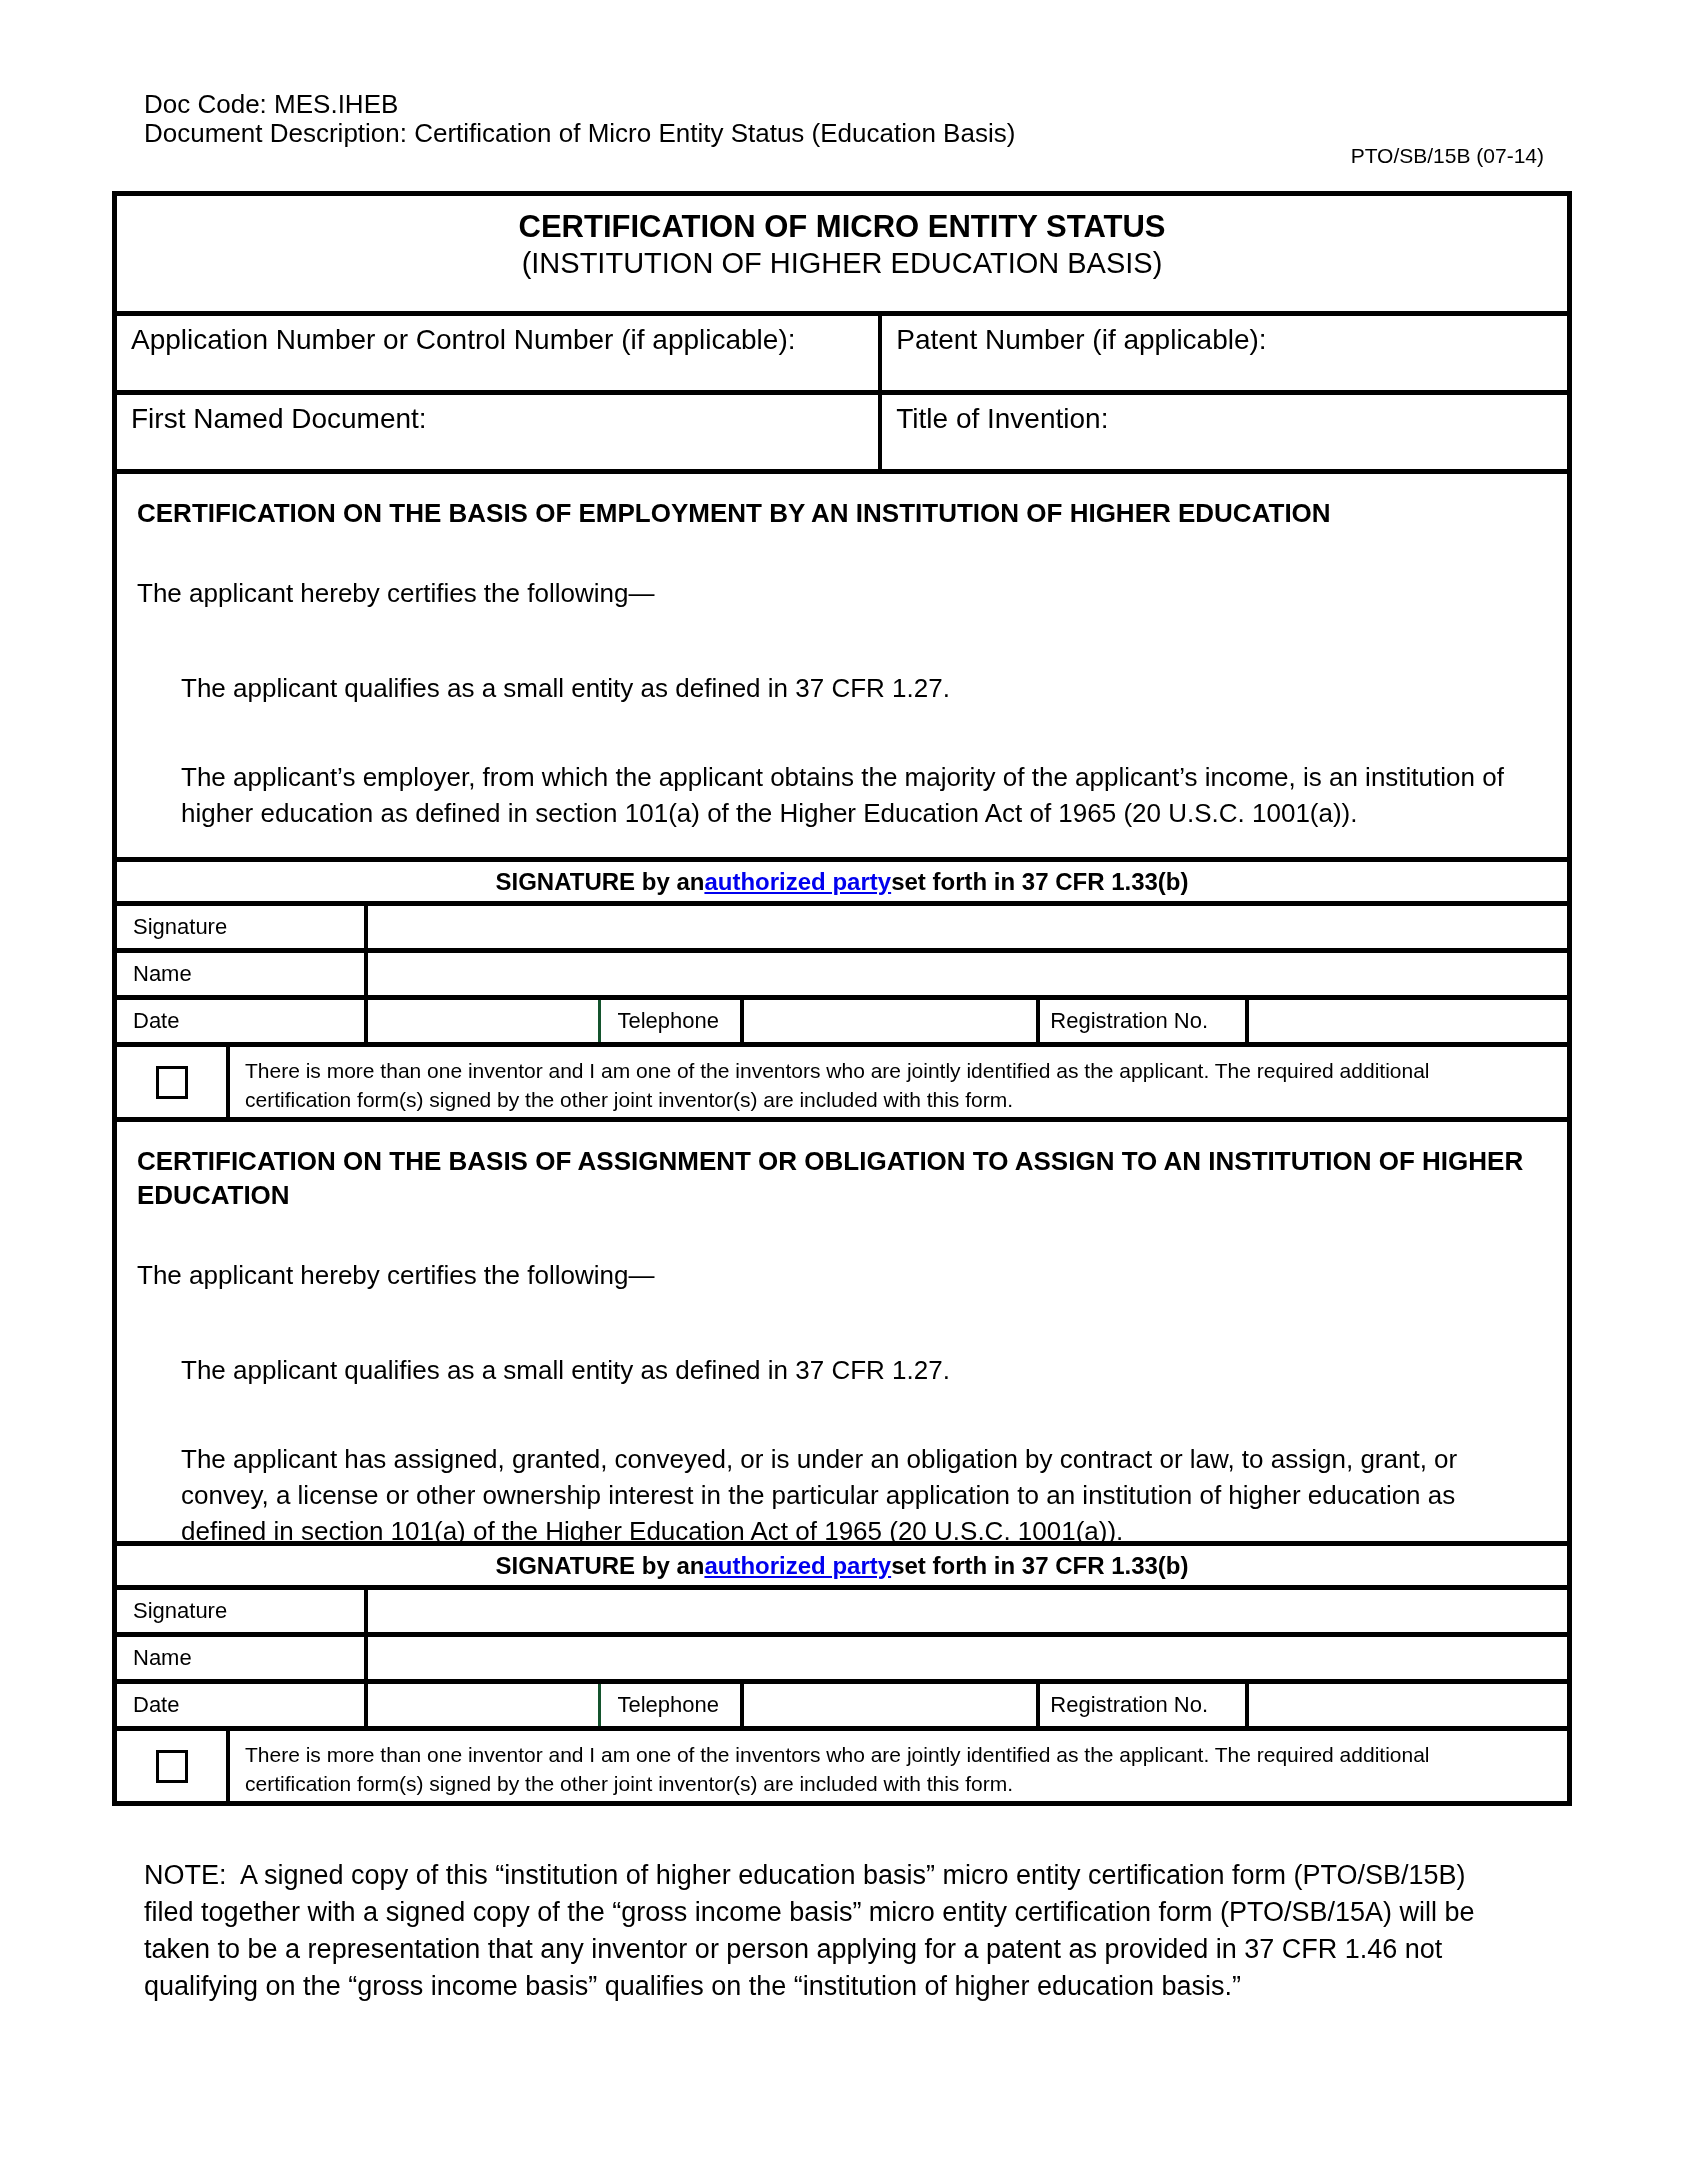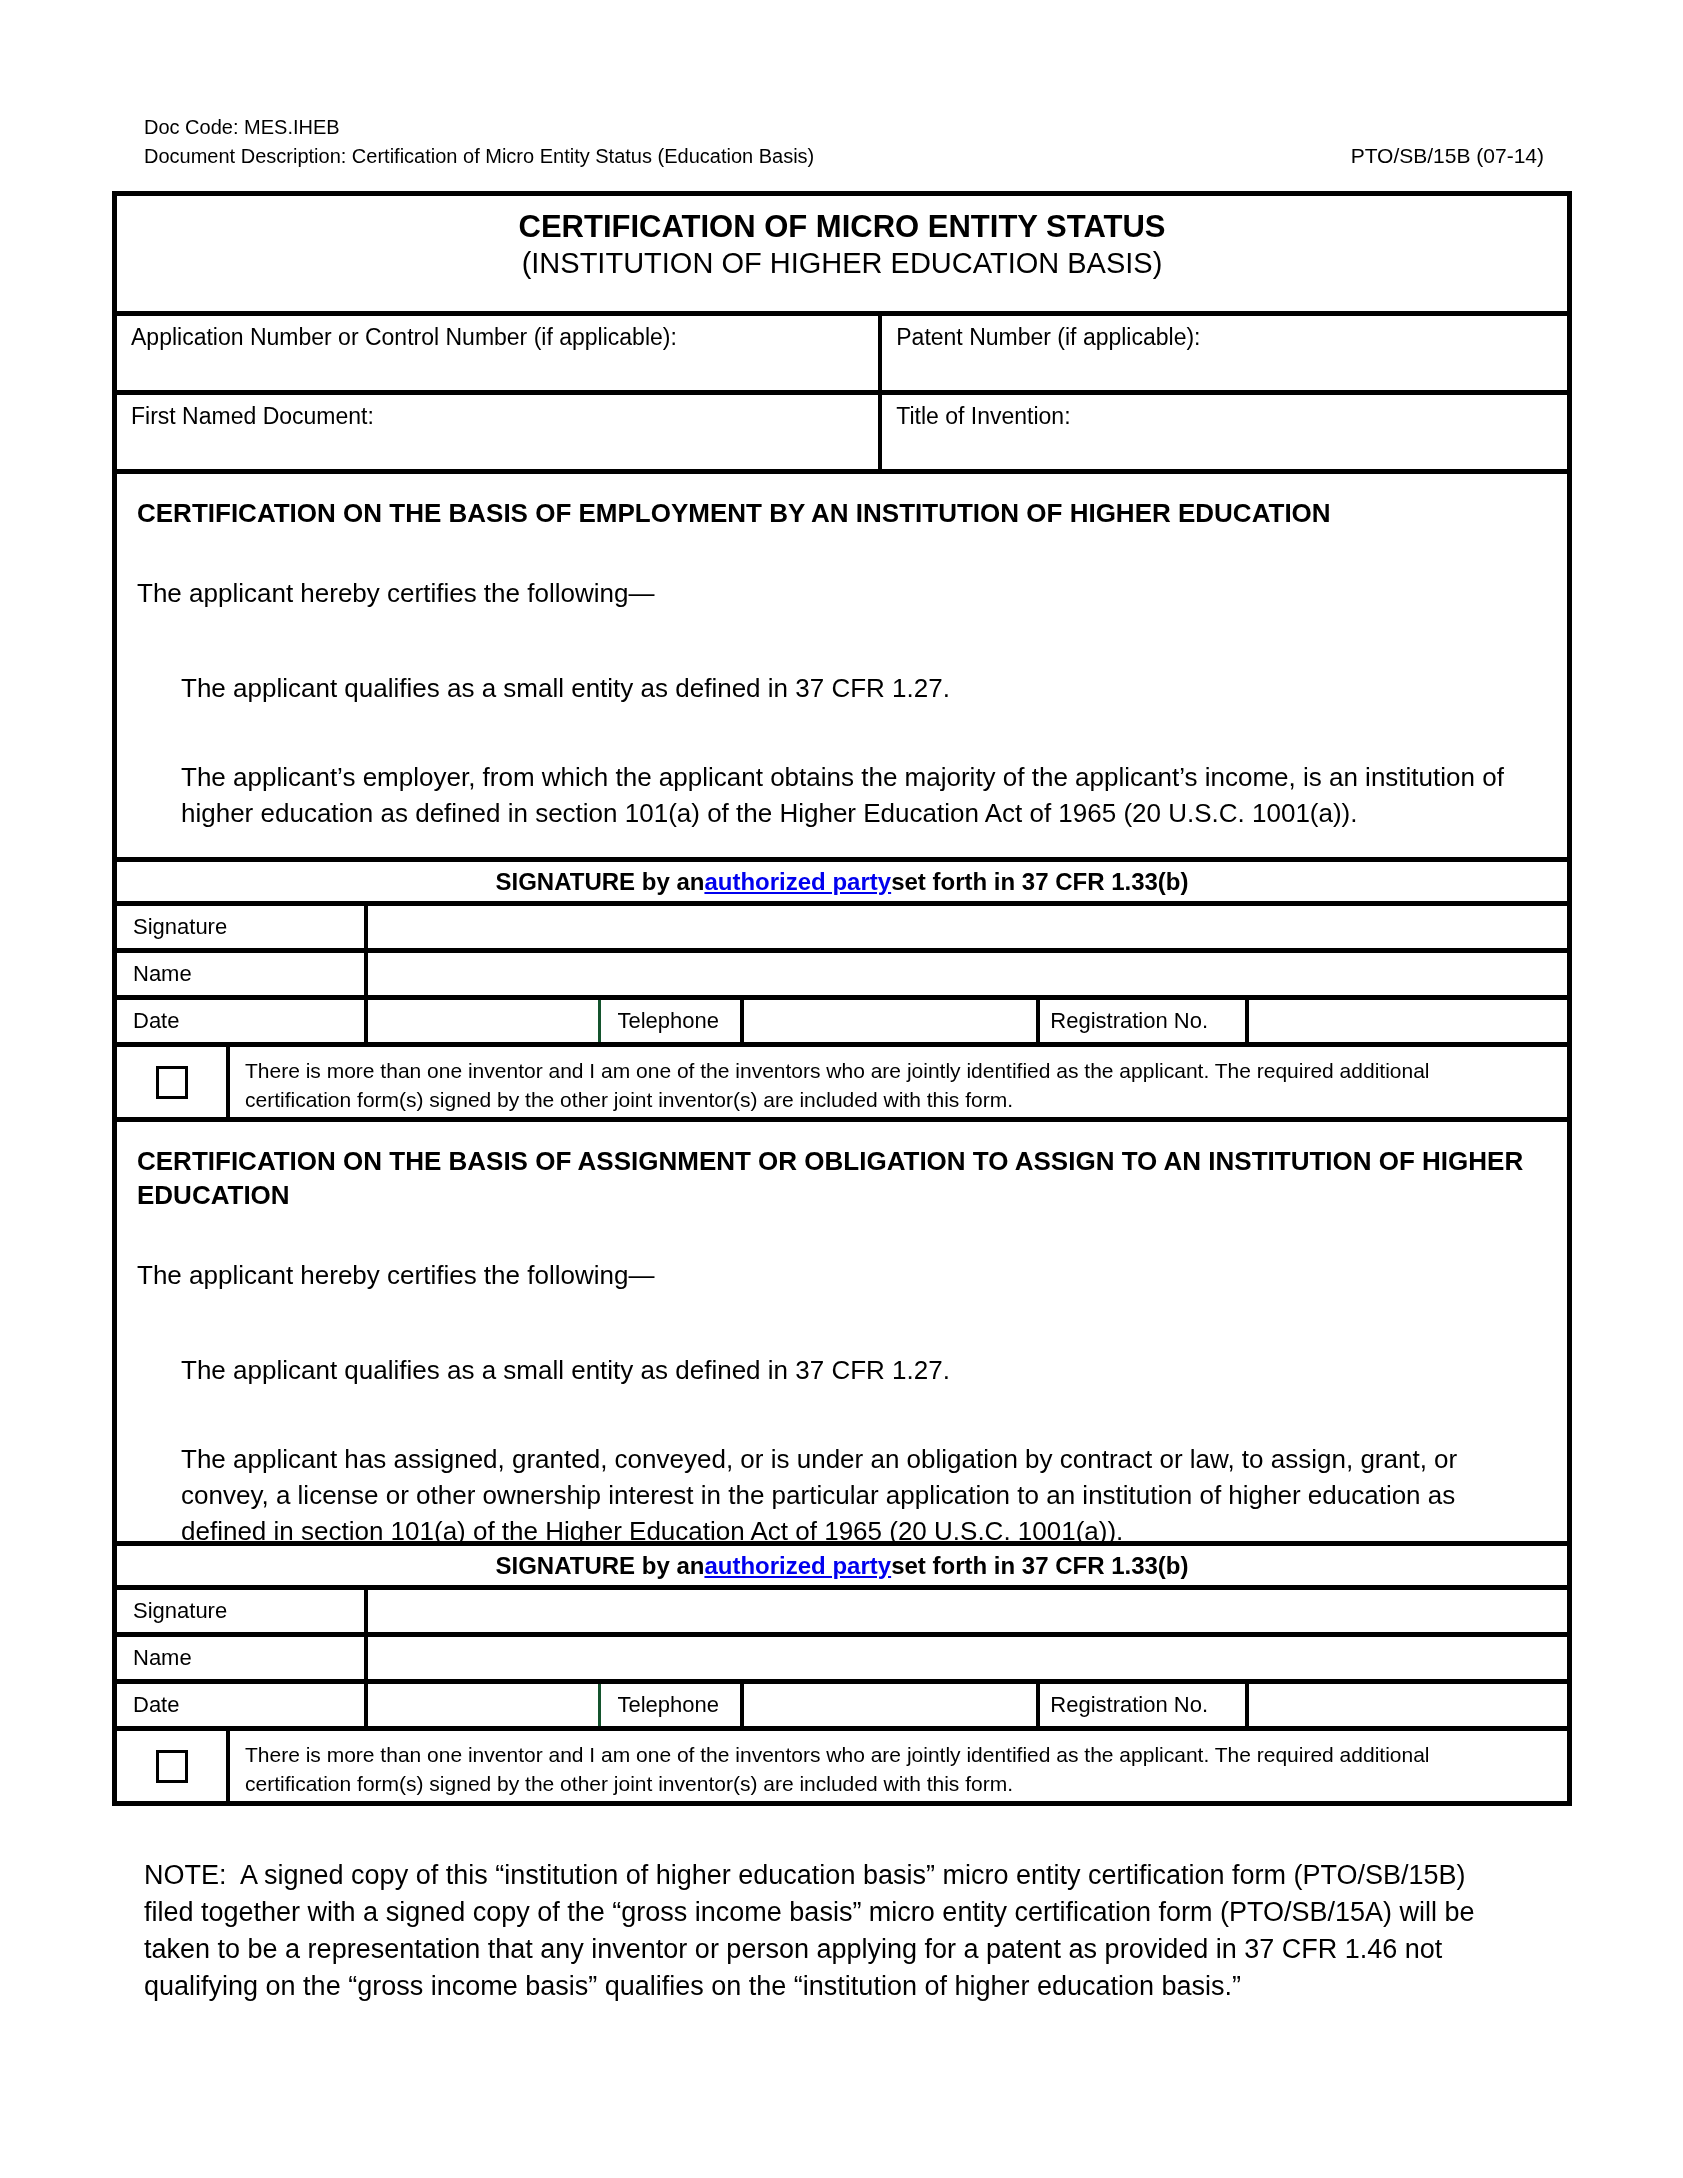--- a/index.html
+++ b/index.html
@@ -4,41 +4,41 @@
 <style>
   * { margin: 0; padding: 0; box-sizing: border-box; }
   html, body { background: #ffffff; }
   body {
     width: 1683px; height: 2178px;
     position: relative;
     font-family: "Liberation Sans", "DejaVu Sans", sans-serif;
     color: #000;
   }
   .doc-header {
-    position: absolute; left: 144px; top: 113px;
-    font-size: 20px; line-height: 29px;
+    position: absolute; left: 144px; top: 90px;
+    font-size: 26px; line-height: 29px;
   }
   .form-ref {
     position: absolute; right: 139px; top: 144px;
     font-size: 21px;
   }
   .form-box {
     position: absolute; left: 112px; top: 191px; width: 1460px;
     border: 5px solid #000;
     background: #fff;
   }
   .title-block { height: 115px; text-align: center; padding-top: 12px; }
   .form-title { font-size: 31px; font-weight: bold; line-height: 38px; }
   .form-subtitle { font-size: 29px; line-height: 35px; }
 
   .fields-row { display: flex; border-top: 5px solid #000; }
   .fields-row .field-cell { height: 74px; padding: 8px 0 0 14px; }
   .field-cell.left  { width: 52.5%; }
   .field-cell.right { width: 47.5%; border-left: 4px solid #000; }
-  .field-label { font-size: 23px; }
+  .field-label { font-size: 28px; }
   .field-value { font-size: 21px; min-height: 30px; }
 
   .cert-block { border-top: 5px solid #000; padding: 22px 20px 0 20px; }
   .cert-block.first  { height: 388px; }
   .cert-block.second { height: 424px; }
   .cert-heading { font-size: 26px; font-weight: bold; line-height: 34px; }
   .cert-intro { font-size: 26px; margin-top: 48px; }
   .cert-para { font-size: 26px; line-height: 36px; margin-left: 44px; width: 1351px; }
   .cert-para.p1 { margin-top: 61px; }
   .cert-para.p2 { margin-top: 53px; }

